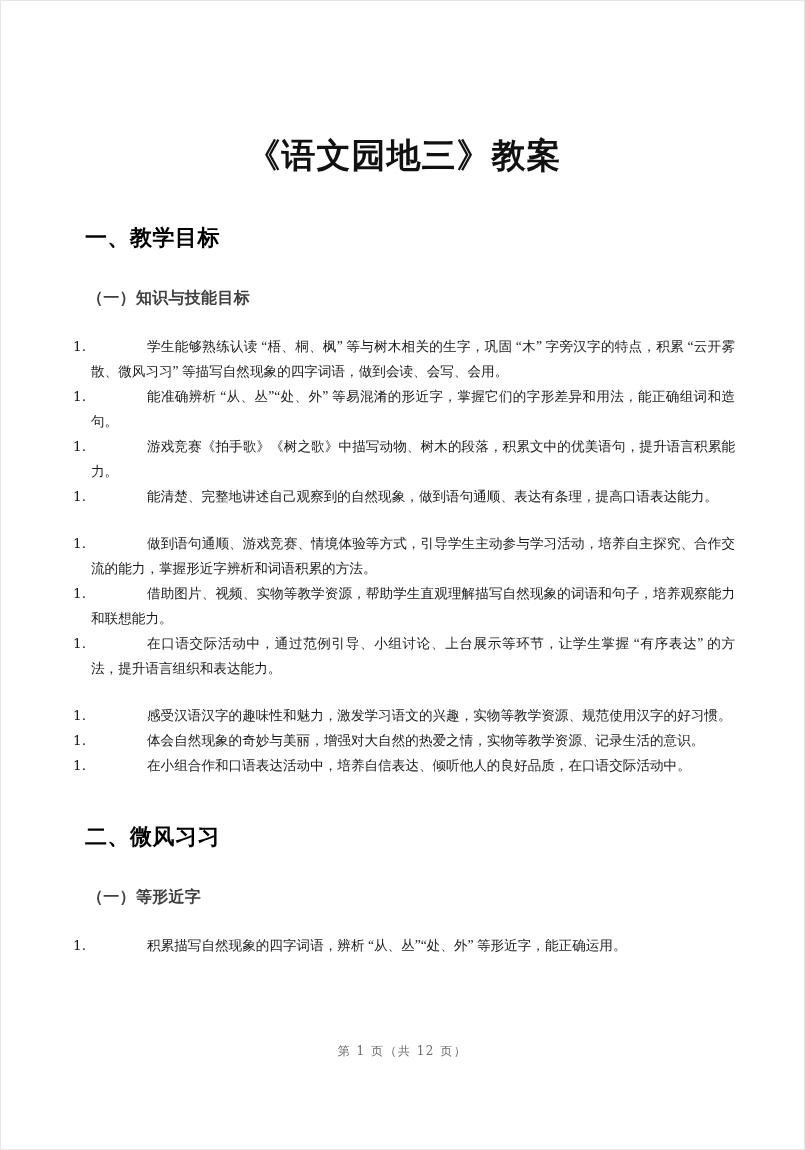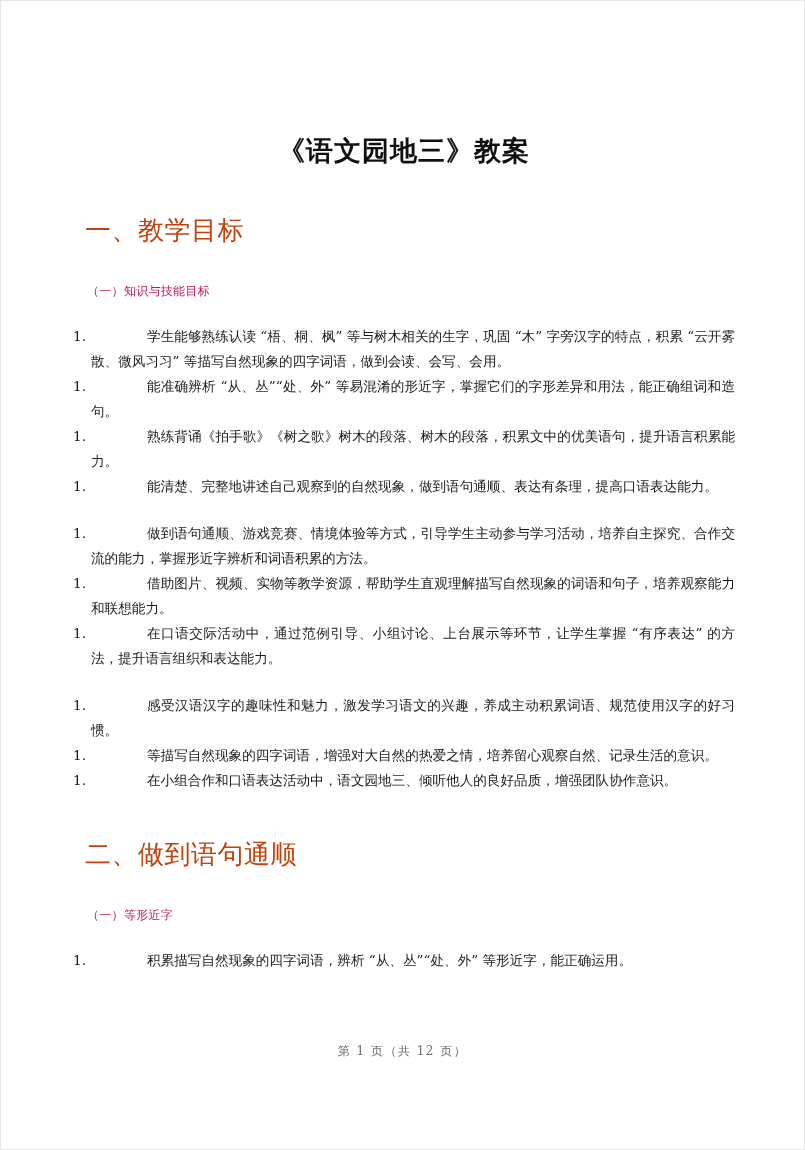--- a/index.html
+++ b/index.html
@@ -24,45 +24,45 @@
   .content {
     position: absolute;
     left: 72px;
     top: 0;
     width: 662px;
   }
 
   
   .doc-title {
     text-align: center;
-    font-size: 27px;
+    font-size: 34px;
     font-weight: bold;
     letter-spacing: 1px;
     color: #111111;
     margin: 0;
     padding-top: 132px;
     line-height: 1.35;
   }
 
   
   .h1 {
-    font-size: 26px;
-    font-weight: normal;
-    color: #c2410c;
+    font-size: 22px;
+    font-weight: bold;
+    color: #000000;
     margin: 0;
     padding-top: 42px;
     padding-bottom: 2px;
     padding-left: 12px;
     line-height: 1.5;
     letter-spacing: 0.5px;
   }
   .h2 {
-    font-size: 12px;
-    font-weight: normal;
-    color: #be185d;
+    font-size: 16px;
+    font-weight: bold;
+    color: #404040;
     margin: 0;
     padding-top: 30px;
     padding-bottom: 2px;
     padding-left: 14px;
     line-height: 1.5;
     letter-spacing: 0.3px;
   }
 
   
   .list {
@@ -88,20 +88,21 @@
     left: 0;
     top: 0;
     font-size: 13.6px;
     line-height: 25px;
     color: #1a1a1a;
     font-family: "DejaVu Serif", "Liberation Serif", serif;
   }
   .li .body {
     display: block;
     text-indent: 56px;
+    font-family: Liberation Serif, serif;
   }
 
   
   .footer {
     position: absolute;
     left: 0;
     right: 0;
     top: 1042px;
     text-align: center;
     font-size: 12px;
@@ -125,21 +126,21 @@
       <li class="li">
         <span class="marker">1.</span>
         <span class="body">学生能够熟练认读 “梧、桐、枫” 等与树木相关的生字，巩固 “木” 字旁汉字的特点，积累 “云开雾散、微风习习” 等描写自然现象的四字词语，做到会读、会写、会用。</span>
       </li>
       <li class="li">
         <span class="marker">1.</span>
         <span class="body">能准确辨析 “从、丛”“处、外” 等易混淆的形近字，掌握它们的字形差异和用法，能正确组词和造句。</span>
       </li>
       <li class="li">
         <span class="marker">1.</span>
-        <span class="body">熟练背诵《拍手歌》《树之歌》树木的段落、树木的段落，积累文中的优美语句，提升语言积累能力。</span>
+        <span class="body">游戏竞赛《拍手歌》《树之歌》中描写动物、树木的段落，积累文中的优美语句，提升语言积累能力。</span>
       </li>
       <li class="li">
         <span class="marker">1.</span>
         <span class="body">能清楚、完整地讲述自己观察到的自然现象，做到语句通顺、表达有条理，提高口语表达能力。</span>
       </li>
     </ul>
 
     <ul class="list first">
       <li class="li">
         <span class="marker">1.</span>
@@ -151,33 +152,33 @@
       </li>
       <li class="li">
         <span class="marker">1.</span>
         <span class="body">在口语交际活动中，通过范例引导、小组讨论、上台展示等环节，让学生掌握 “有序表达” 的方法，提升语言组织和表达能力。</span>
       </li>
     </ul>
 
     <ul class="list first">
       <li class="li">
         <span class="marker">1.</span>
-        <span class="body">感受汉语汉字的趣味性和魅力，激发学习语文的兴趣，养成主动积累词语、规范使用汉字的好习惯。</span>
+        <span class="body">感受汉语汉字的趣味性和魅力，激发学习语文的兴趣，实物等教学资源、规范使用汉字的好习惯。</span>
       </li>
       <li class="li">
         <span class="marker">1.</span>
-        <span class="body">等描写自然现象的四字词语，增强对大自然的热爱之情，培养留心观察自然、记录生活的意识。</span>
+        <span class="body">体会自然现象的奇妙与美丽，增强对大自然的热爱之情，实物等教学资源、记录生活的意识。</span>
       </li>
       <li class="li">
         <span class="marker">1.</span>
-        <span class="body">在小组合作和口语表达活动中，语文园地三、倾听他人的良好品质，增强团队协作意识。</span>
+        <span class="body">在小组合作和口语表达活动中，培养自信表达、倾听他人的良好品质，在口语交际活动中。</span>
       </li>
     </ul>
 
-    <h2 class="h1">二、做到语句通顺</h2>
+    <h2 class="h1">二、微风习习</h2>
 
     <h3 class="h2">（一）等形近字</h3>
     <ul class="list first">
       <li class="li">
         <span class="marker">1.</span>
         <span class="body">积累描写自然现象的四字词语，辨析 “从、丛”“处、外” 等形近字，能正确运用。</span>
       </li>
     </ul>
 
   </div>

